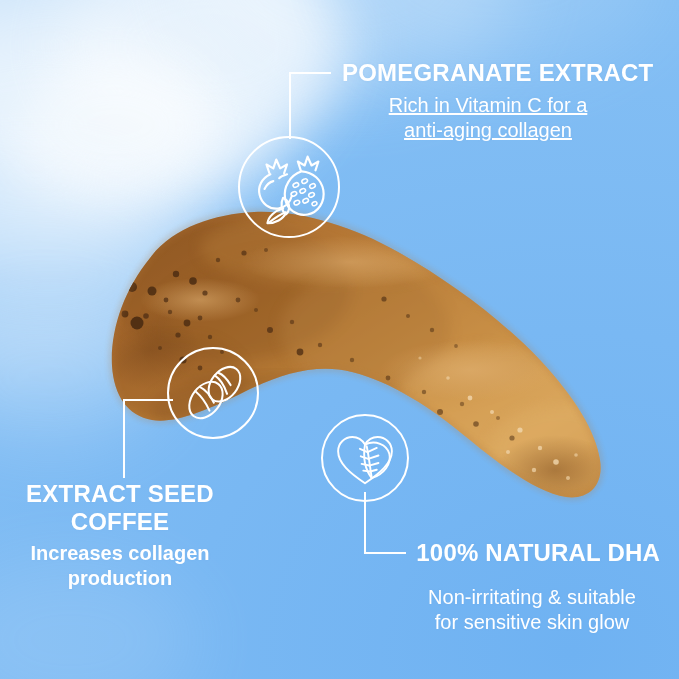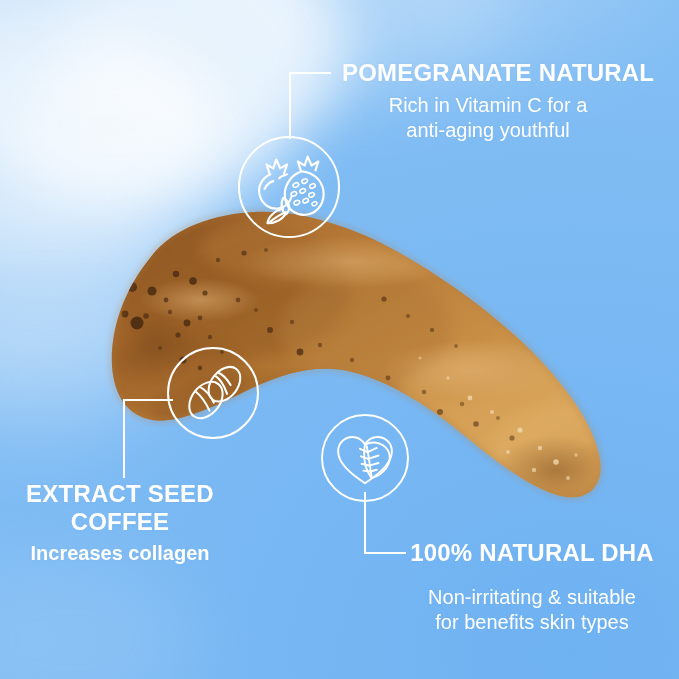--- a/index.html
+++ b/index.html
@@ -77,28 +77,28 @@
   .callout-body {
     font-size: 20px;
     line-height: 25px;
     font-weight: 400;
     text-shadow: 0 0 2px rgba(120,175,235,.25);
   }
 
   
   #pom-text { left: 342px; top: 59px; text-align: center; width: 292px; }
   #pom-text .callout-title { text-align: left; }
-  #pom-text .callout-body  { margin-top: 6px; text-align: center; }
+  #pom-text .callout-body  { margin-top: 6px; text-align: center; text-decoration: underline; }
 
   
   #coffee-text { left: 14px; top: 480px; width: 212px; text-align: center; }
 
   
   #dha-text { left: 404px; top: 539px; width: 256px; text-align: center; }
-  #dha-text .callout-title { text-align: center; }
+  #dha-text .callout-title { text-align: right; }
   #dha-text .callout-body  { margin-top: 18px; text-align: center; }
 </style>
 </head>
 <body>
 
 <div id="stage">
 
   <div class="sky-base"></div>
   <div class="cloud c1"></div>
   <div class="cloud c2"></div>
@@ -266,24 +266,24 @@
         </g>
 
         <path d="M44,72 C36,74 29,80 28,87 C36,87 44,83 47,76"></path>
         <path d="M30,86 C35,82 41,78 46,76"></path>
         <path d="M48,77 C52,71 50,64 44,61 C41,67 42,74 47,78"></path>
       </g>
     </svg>
   </div>
 
   <div class="callout-text" id="pom-text">
-    <div class="callout-title">POMEGRANATE NATURAL</div>
+    <div class="callout-title">POMEGRANATE EXTRACT</div>
     <div class="callout-body">
       <div>Rich in Vitamin C for a</div>
-      <div>anti-aging youthful</div>
+      <div>anti-aging collagen</div>
     </div>
   </div>
 
   <div class="connector" style="left:123px; top:399px; width:50px; height:2px; background:#ffffff;"></div>
   <div class="connector" style="left:123px; top:399px; width:2px; height:79px; background:#ffffff;"></div>
 
   <div class="icon-circle" style="left:167px; top:347px; width:92px; height:92px;">
     <svg width="88" height="88" viewBox="0 0 100 100">
       <g fill="none" stroke="#ffffff" stroke-width="2.3" stroke-linecap="round" stroke-linejoin="round">
 
@@ -298,20 +298,21 @@
     </svg>
   </div>
 
   <div class="callout-text" id="coffee-text">
     <div class="callout-title">
       <div>EXTRACT SEED</div>
       <div>COFFEE</div>
     </div>
     <div class="callout-body" style="margin-top:5px;font-weight:bold;">
       <div>Increases collagen</div>
+      <div>production</div>
     </div>
   </div>
 
   <div class="connector" style="left:364px; top:492px; width:2px; height:61px; background:#ffffff;"></div>
   <div class="connector" style="left:364px; top:552px; width:42px; height:2px; background:#ffffff;"></div>
 
   <div class="icon-circle" style="left:321px; top:414px; width:88px; height:88px;">
     <svg width="84" height="84" viewBox="0 0 100 100">
       <g fill="none" stroke="#ffffff" stroke-width="2.3" stroke-linecap="round" stroke-linejoin="round">
 
@@ -332,17 +333,17 @@
         <path d="M53,43 L44,39 M54,51 L45,48 M55,59 L46,57 M56,66 L48,65"></path>
         <path d="M53,43 L64,38 M54,51 L66,47 M55,59 L66,56 M56,66 L64,64"></path>
       </g>
     </svg>
   </div>
 
   <div class="callout-text" id="dha-text">
     <div class="callout-title">100% NATURAL DHA</div>
     <div class="callout-body">
       <div>Non-irritating &amp; suitable</div>
-      <div>for benefits skin types</div>
+      <div>for sensitive skin glow</div>
     </div>
   </div>
 
 </div>
 
 </body></html>

